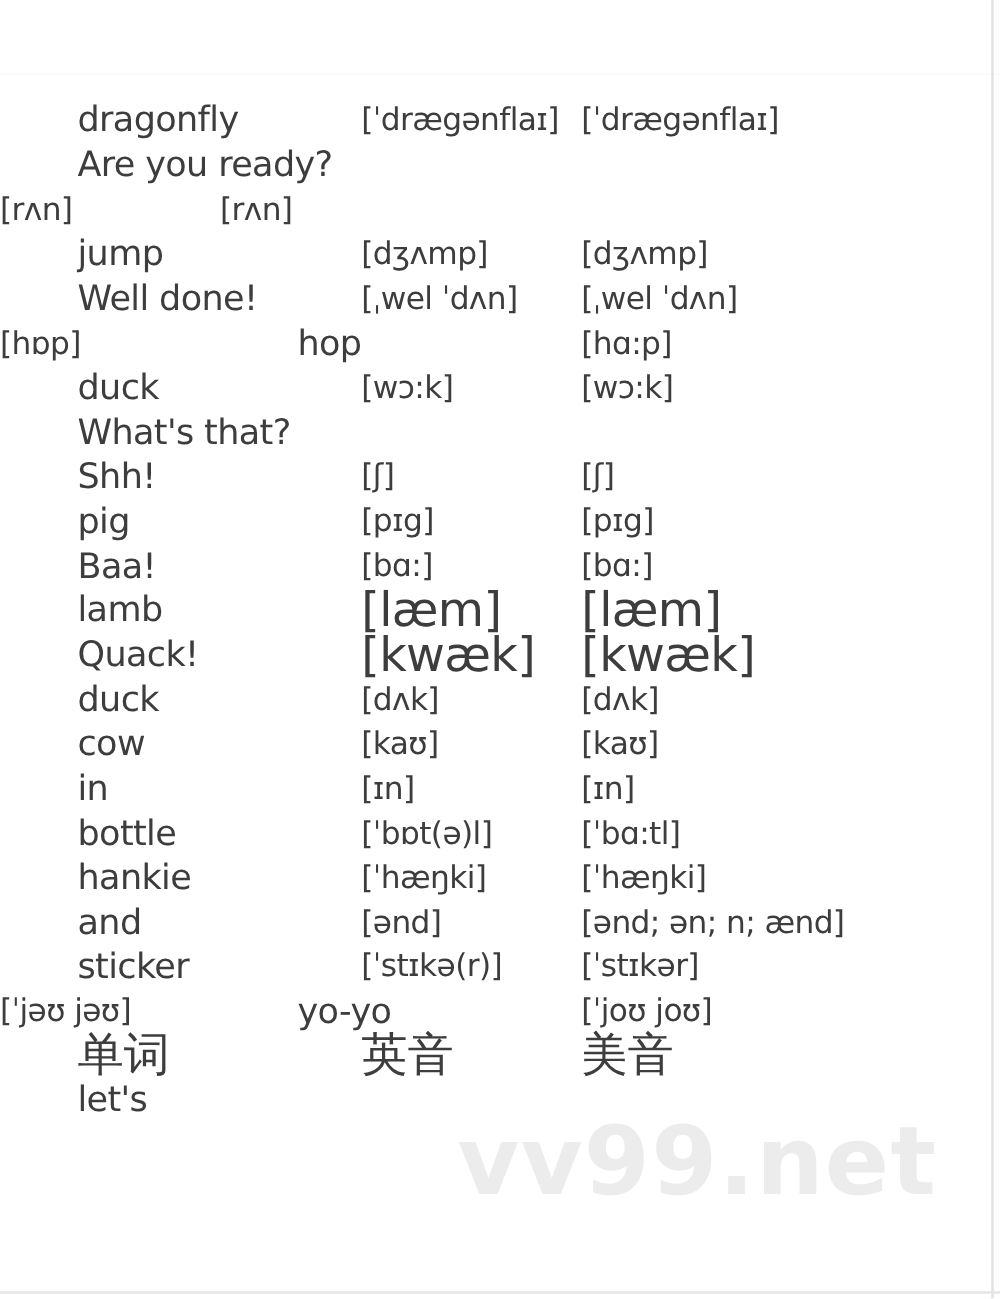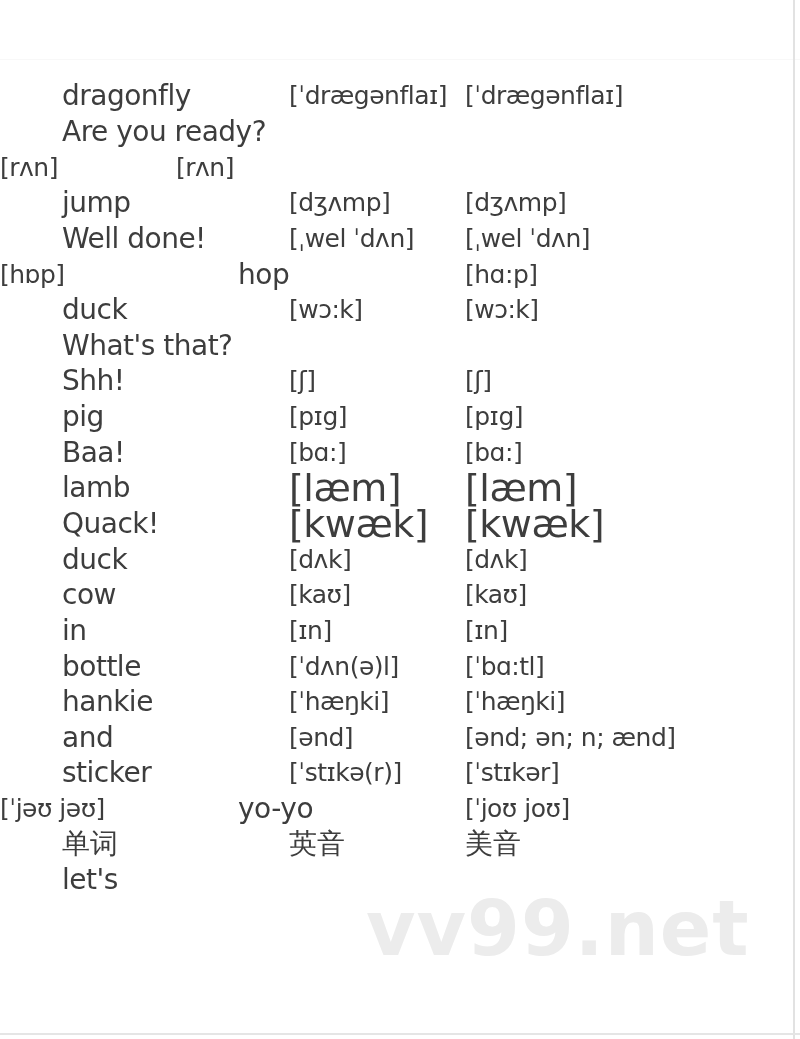--- a/index.html
+++ b/index.html
@@ -49,21 +49,21 @@
   .cell.uk { width: 176px; }
   .cell.us { flex: 1; }
   
   .row:nth-child(12) .cell.ipa,
   .row:nth-child(13) .cell.ipa {
     font-size: 38px;
   }
   
   .row.zh .cell.word,
   .row.zh .cell.ipa {
-    font-size: 28px;
+    font-size: 37px;
     letter-spacing: 0;
   }
   .watermark {
     position: absolute;
     left: 366px;
     top: 891px;
     font-size: 76px;
     font-weight: bold;
     letter-spacing: 1px;
     line-height: 1;
@@ -180,21 +180,21 @@
   </div>
 
   <div class="row">
     <span class="cell word">in</span>
     <span class="cell ipa uk">[ɪn]</span>
     <span class="cell ipa us">[ɪn]</span>
   </div>
 
   <div class="row">
     <span class="cell word">bottle</span>
-    <span class="cell ipa uk">[ˈdʌn(ə)l]</span>
+    <span class="cell ipa uk">[ˈbɒt(ə)l]</span>
     <span class="cell ipa us">[ˈbɑ:tl]</span>
   </div>
 
   <div class="row">
     <span class="cell word">hankie</span>
     <span class="cell ipa uk">[ˈhæŋki]</span>
     <span class="cell ipa us">[ˈhæŋki]</span>
   </div>
 
   <div class="row">

